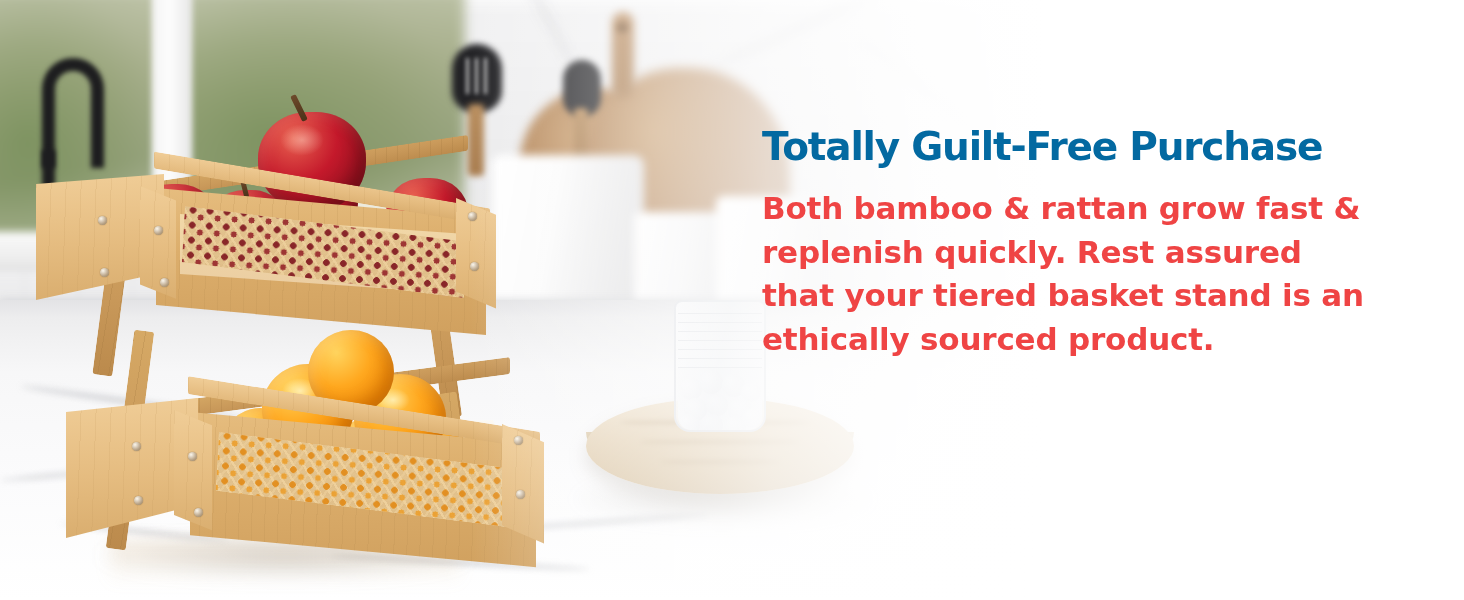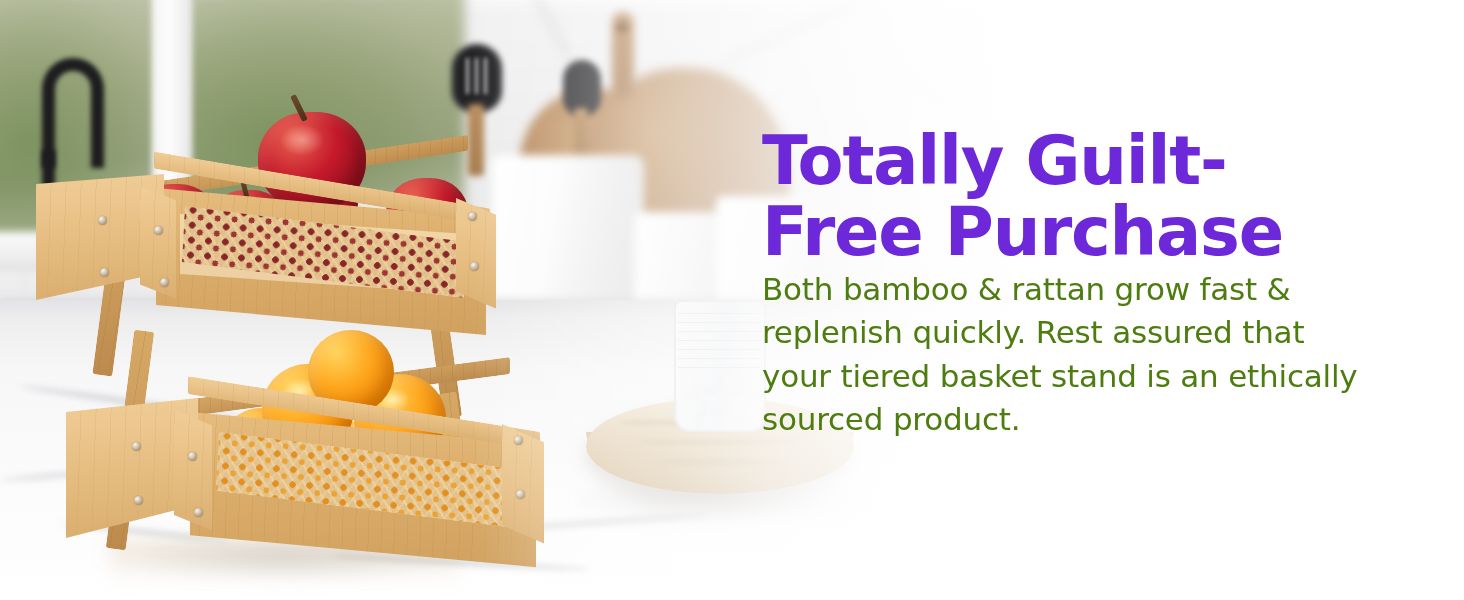--- a/index.html
+++ b/index.html
@@ -503,33 +503,34 @@
   }
 
   
   .copy {
     position: absolute;
     left: 762px; top: 126px;
     width: 620px;
   }
   .headline {
     font-family: "DejaVu Sans", sans-serif;
-    font-size: 67px;
+    font-size: 39px;
     line-height: 1.06;
     font-weight: bold;
     letter-spacing: -1.2px;
-    color: #6d28d9;
+    color: #0369a1;
+    margin-bottom: 20px;
   }
   .body-copy {
     font-family: "DejaVu Sans", sans-serif;
     font-size: 31px;
     line-height: 1.40;
-    font-weight: normal;
+    font-weight: bold;
     letter-spacing: -.2px;
-    color: #4d7c0f;
+    color: #ef4444;
   }
 </style>
 </head>
 <body>
 
 <div class="banner">
 
   <div class="scene">
 
     <div class="backsplash"></div>

